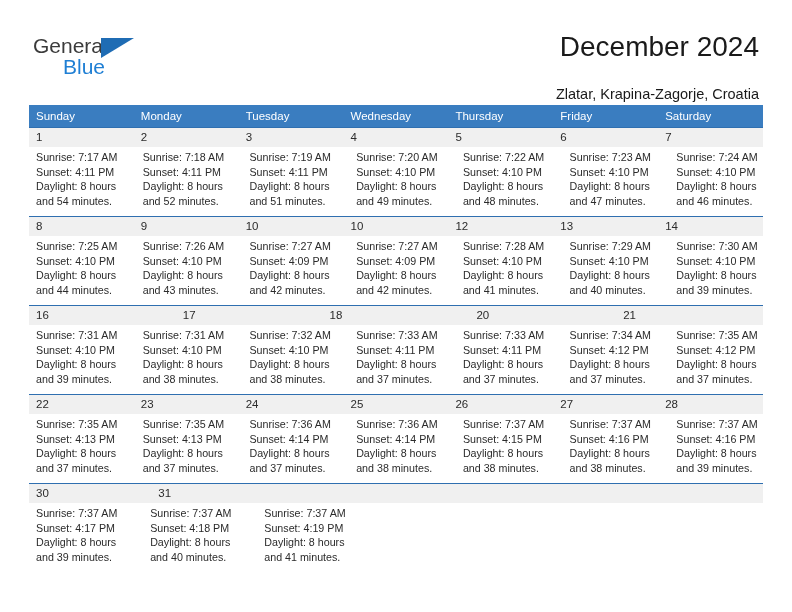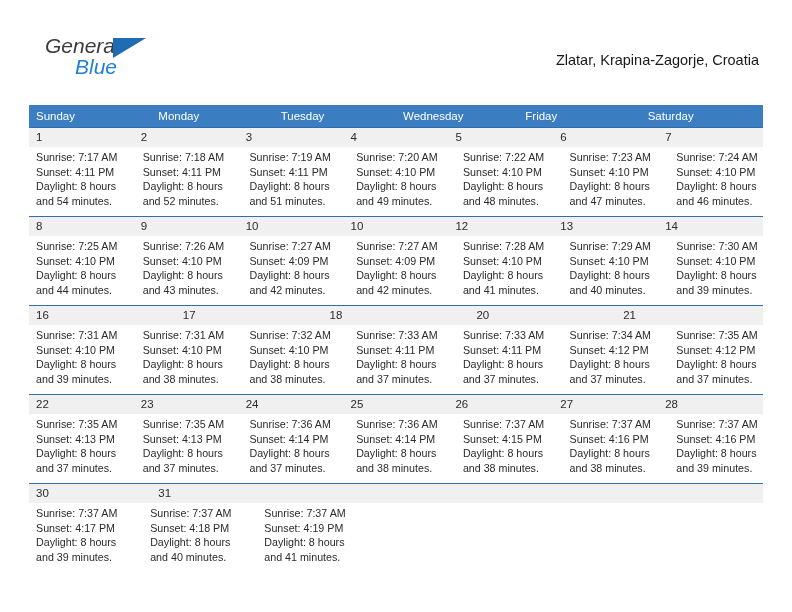--- a/index.html
+++ b/index.html
@@ -18,22 +18,22 @@
   }
 
   
   .header {
     position: absolute;
     left: 0; right: 0; top: 0;
     height: 96px;
   }
   .logo {
     position: absolute;
-    left: 45px; top: 34px;
-    width: 160px; height: 50px; font-style: italic;
+    left: 33px; top: 34px;
+    width: 160px; height: 50px;
   }
   .logo-general {
     position: absolute;
     left: 0; top: 0;
     font-size: 21px;
     color: #3b3b3b;
     letter-spacing: 0px;
     line-height: 24px;
     white-space: nowrap;
   }
@@ -138,30 +138,32 @@
 
 <div class="page">
 
   <div class="header">
     <div class="logo">
       <span class="logo-general">General</span>
       <span class="logo-triangle"></span>
       <span class="logo-blue">Blue</span>
     </div>
     <div class="title-block">
+      <div class="cal-title">December 2024</div>
       <div class="cal-subtitle">Zlatar, Krapina-Zagorje, Croatia</div>
     </div>
   </div>
 
   <div class="calendar">
     <div class="dow-row">
       <div class="dow">Sunday</div>
       <div class="dow">Monday</div>
       <div class="dow">Tuesday</div>
       <div class="dow">Wednesday</div>
+      <div class="dow">Thursday</div>
       <div class="dow">Friday</div>
       <div class="dow">Saturday</div>
     </div>
 
     <div class="week">
       <div class="daynum-row">
         <div class="daynum">1</div>
         <div class="daynum">2</div>
         <div class="daynum">3</div>
         <div class="daynum">4</div>

